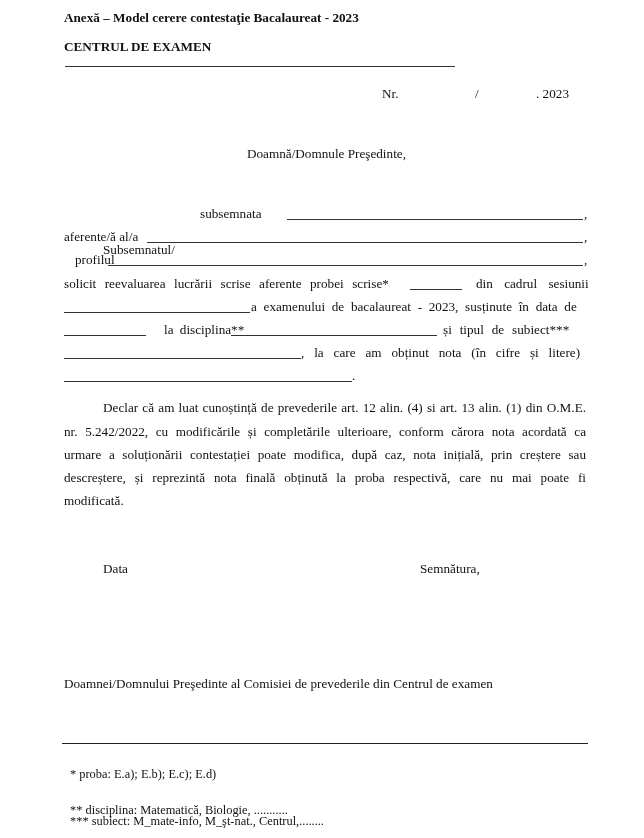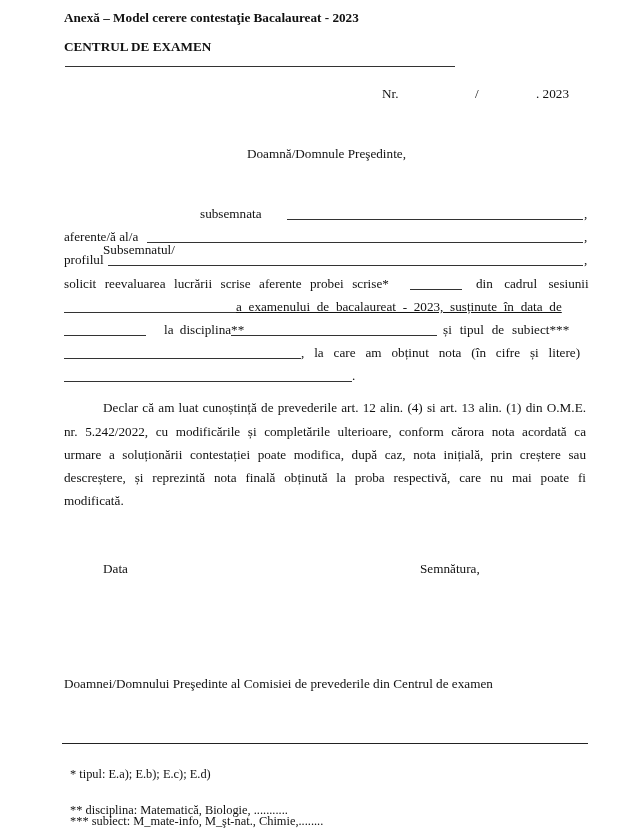--- a/index.html
+++ b/index.html
@@ -31,30 +31,30 @@
 
 <div class="t" style="left:103px; top:206px;margin-top:36px;">Subsemnatul/</div>
 <div class="t" style="left:200px; top:206px;">subsemnata</div>
 <div class="ul field" style="left:287px; top:219px; width:296px;"></div>
 <div class="t" style="left:584px; top:206px;">,</div>
 
 <div class="t" style="left:64px; top:229px;">aferente/ă al/a</div>
 <div class="ul field" style="left:147px; top:242px; width:436px;"></div>
 <div class="t" style="left:584px; top:229px;">,</div>
 
-<div class="t" style="left:64px; top:252px;">profilul</div>
+<div class="t" style="left:75px; top:252px;">profilul</div>
 <div class="ul field" style="left:108px; top:265px; width:475px;"></div>
 <div class="t" style="left:584px; top:252px;">,</div>
 
 <div class="t" style="left:64px; top:276px; word-spacing:5.2px;">solicit reevaluarea lucrării scrise aferente probei scrise*</div>
 <div class="ul field" style="left:410px; top:289px; width:52px;"></div>
 <div class="t" style="left:476px; top:276px; word-spacing:8px;">din cadrul sesiunii</div>
 
 <div class="ul field" style="left:64px; top:312px; width:186px;"></div>
-<div class="t" style="left:236px; top:299px; word-spacing:3.4px;text-decoration:underline;">a examenului de bacalaureat - 2023, susținute în data de</div>
+<div class="t" style="left:251px; top:299px; word-spacing:3.4px;">a examenului de bacalaureat - 2023, susținute în data de</div>
 
 <div class="ul field" style="left:64px; top:335px; width:82px;"></div>
 <div class="t" style="left:164px; top:322px; word-spacing:3px;">la disciplina**</div>
 <div class="ul field" style="left:231px; top:335px; width:206px;"></div>
 <div class="t" style="left:443px; top:322px; word-spacing:4.6px;">și tipul de subiect***</div>
 
 <div class="ul field" style="left:64px; top:358px; width:237px;"></div>
 <div class="t" style="left:301px; top:345px; word-spacing:6.6px;">, la care am obținut nota (în cifre și litere)</div>
 
 <div class="ul field" style="left:64px; top:381px; width:288px;"></div>
@@ -66,15 +66,15 @@
 <div class="just" style="top:470px;">descreștere, și reprezintă nota finală obținută la proba respectivă, care nu mai poate fi</div>
 <div class="t" style="left:64px; top:493px;text-align:center;">modificată.</div>
 
 <div class="t" style="left:103px; top:561px;">Data</div>
 <div class="t" style="left:420px; top:561px;">Semnătura,</div>
 
 <div class="t" style="left:64px; top:676px;">Doamnei/Domnului Preşedinte al Comisiei de prevederile din Centrul de examen</div>
 
 <div class="rule" style="left:62px; top:743px; width:526px;"></div>
 
-<div class="fn" style="left:70px; top:767px;">* tipul:  E.a); E.b);  E.c); E.d)</div>
+<div class="fn" style="left:70px; top:767px;">* proba:  E.a); E.b);  E.c); E.d)</div>
 <div class="fn" style="left:70px; top:791px;margin-top:12px;">** disciplina:  Matematică, Biologie, ...........</div>
-<div class="fn" style="left:70px; top:814px;">*** subiect: M_mate-info, M_şt-nat., Chimie,........</div>
+<div class="fn" style="left:70px; top:814px;">*** subiect: M_mate-info, M_şt-nat., Centrul,........</div>
 
 </body></html>

